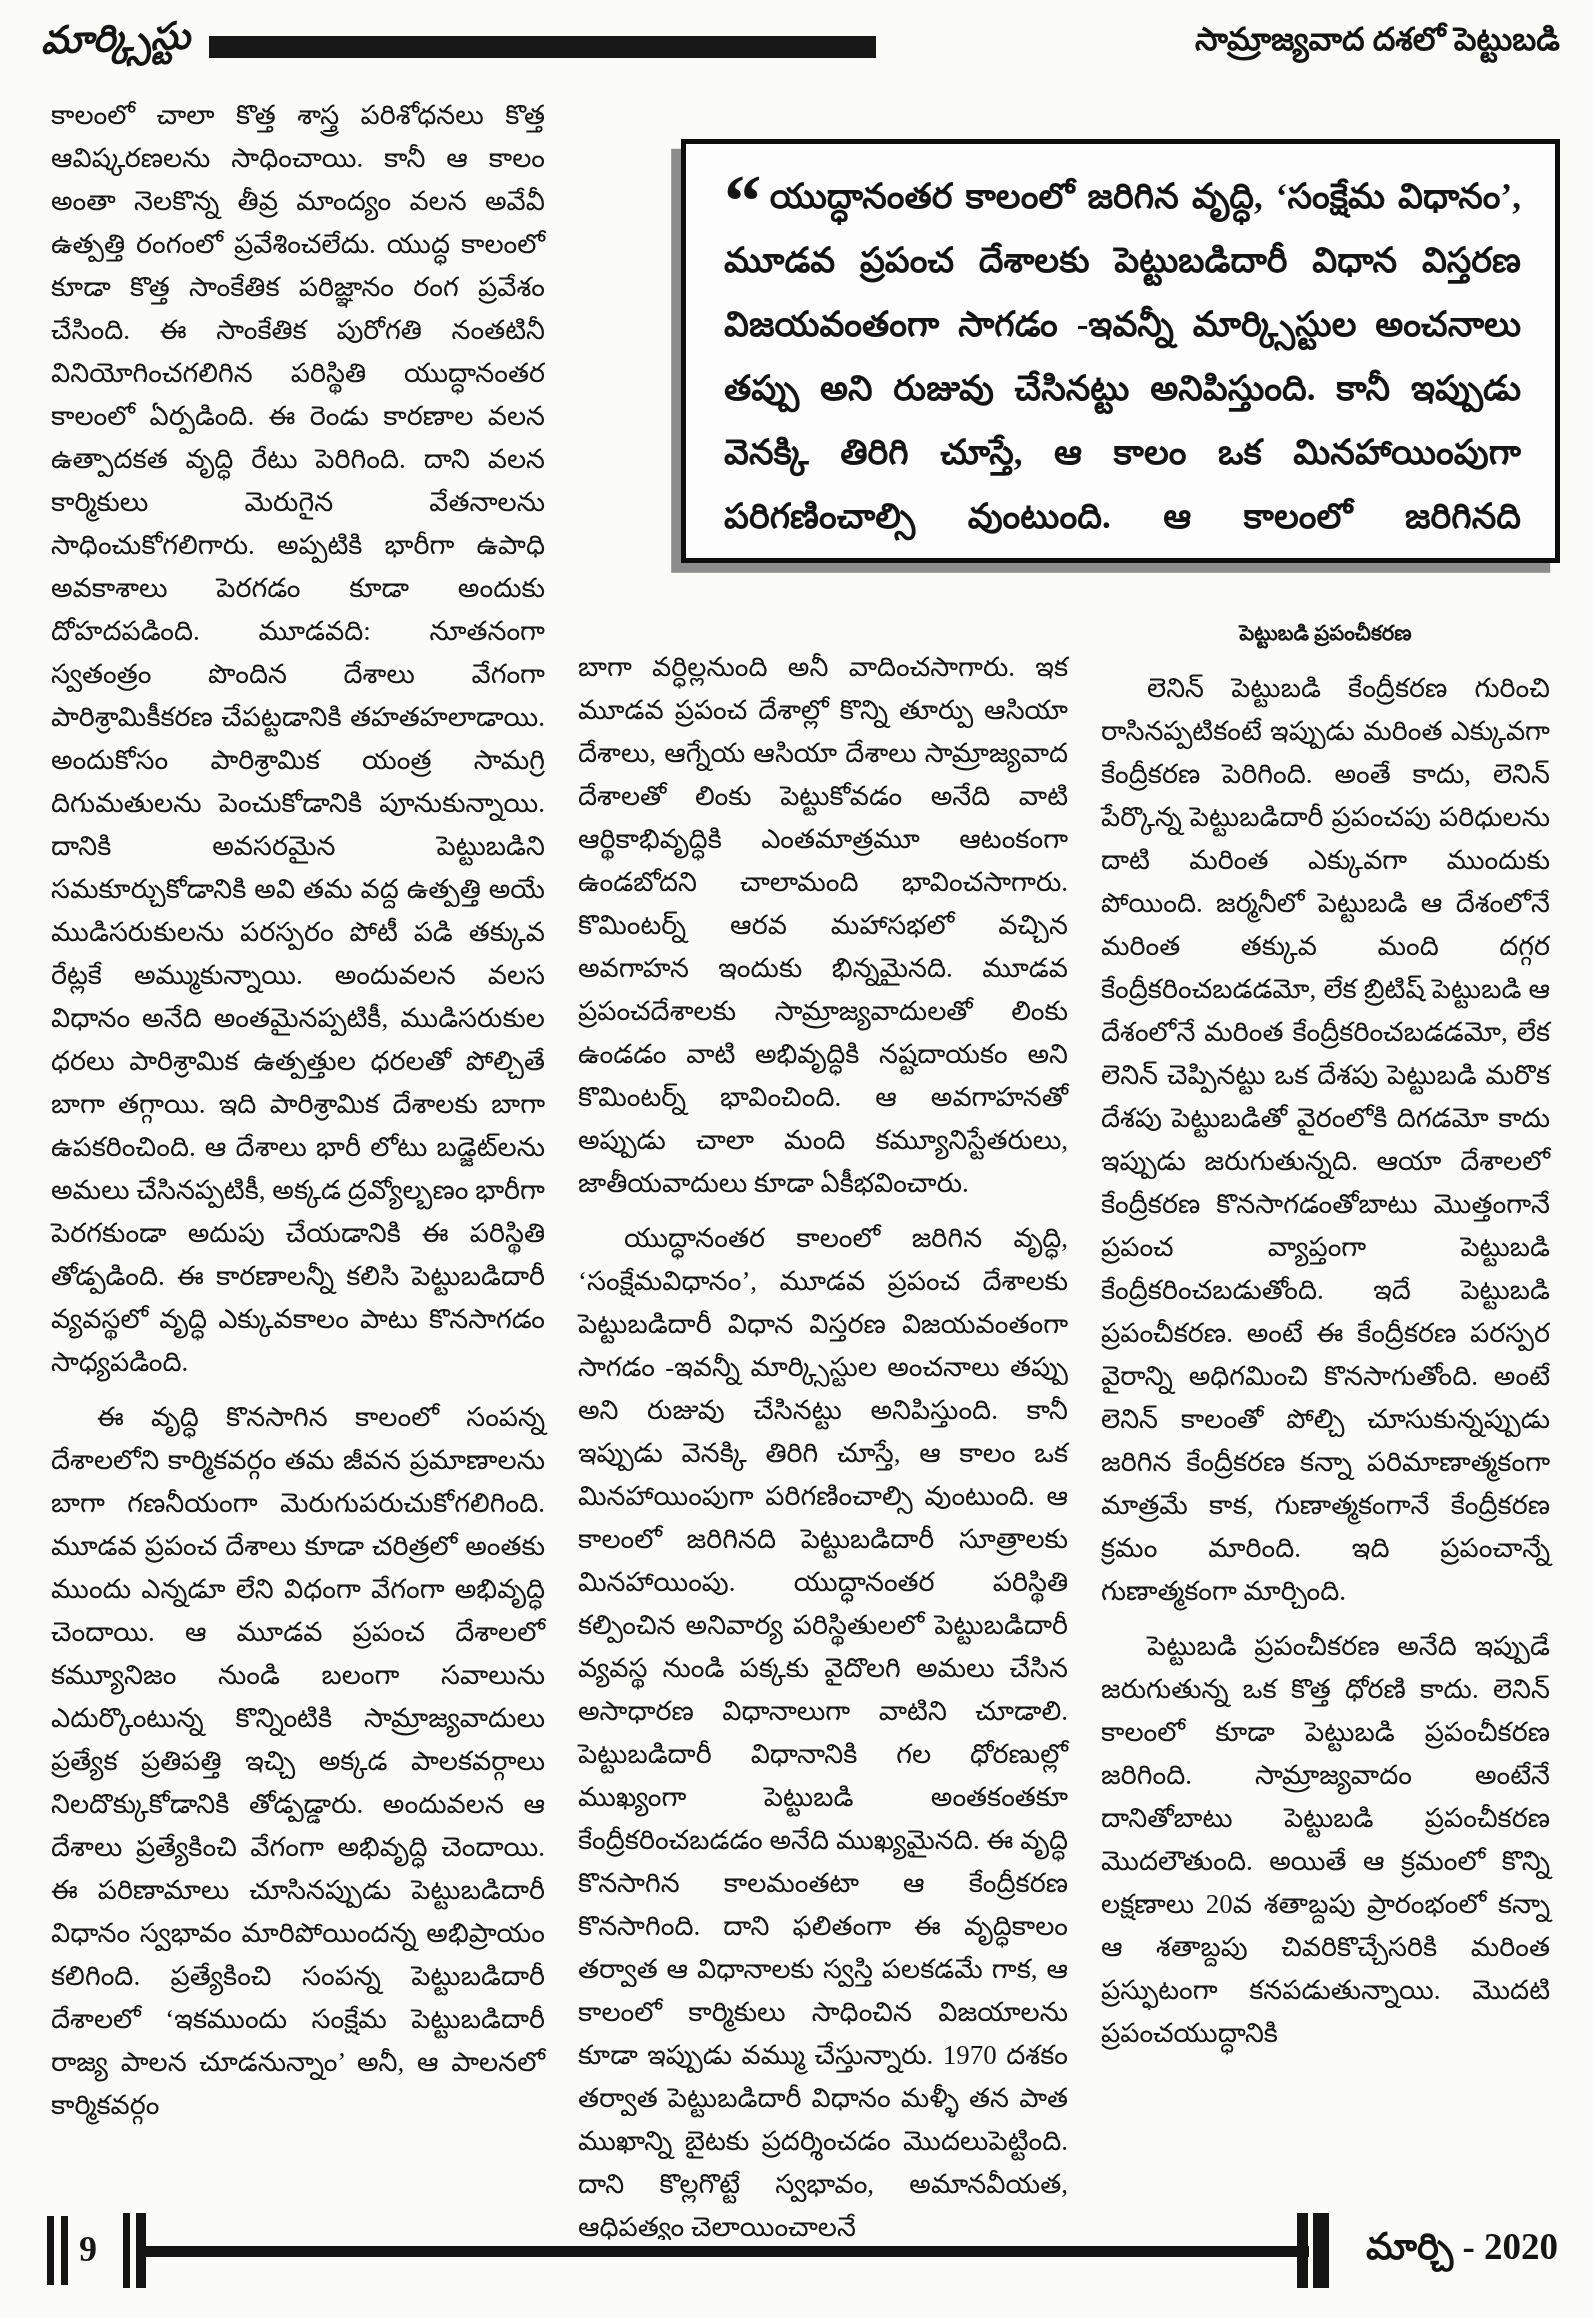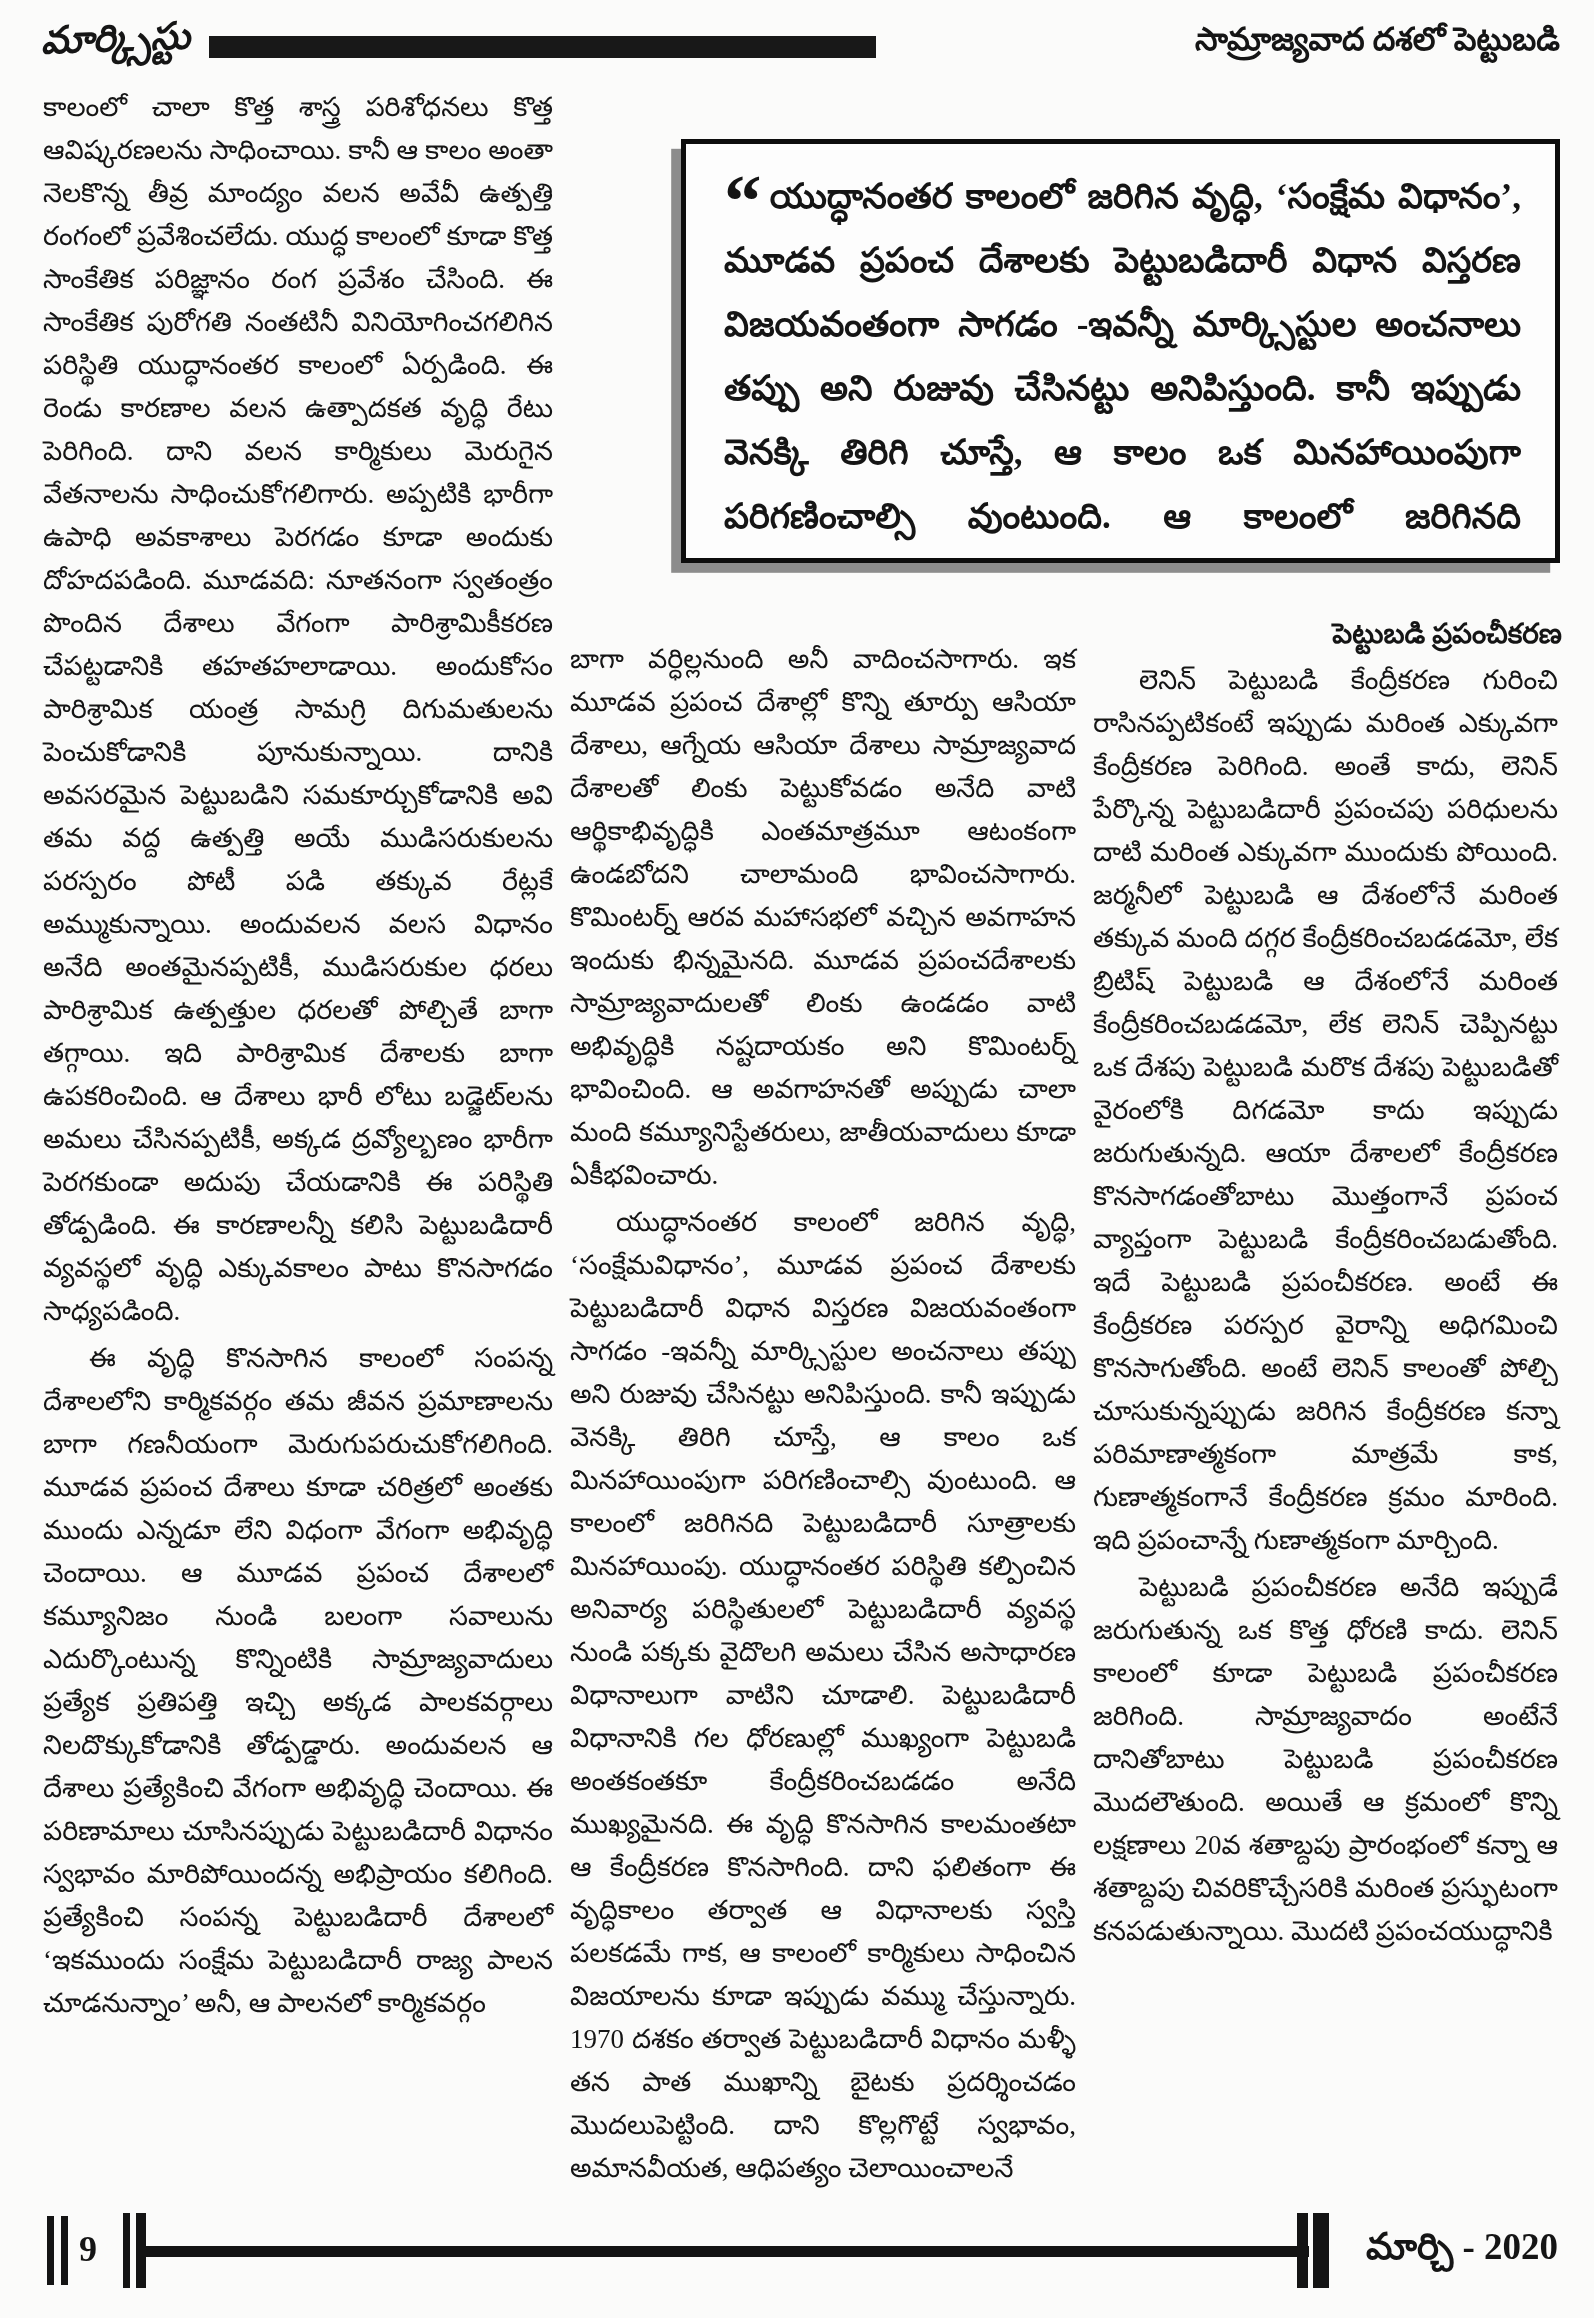--- a/index.html
+++ b/index.html
@@ -52,33 +52,33 @@
     font-weight:bold;
   }
   .q-open{padding-right:11.5px;}
   .q-close{padding-left:9.8px;}
   
   .col{
     position:absolute;
     overflow:hidden;
   }
   .col p{
-    margin:4px;
+    margin:12px;
     font-size:27px;
     line-height:43px;
     text-align:justify;
   }
   .col p.indent{text-indent:46px;}
   .col-left{left:39px;top:82px;width:518px;height:2133px;}
   .col-mid{left:566px;top:634px;width:514px;height:1606px;}
   .col-right{left:1089px;top:607px;width:473px;height:1606px;}
   .subhead{
-    font-size:28px;font-weight:bold;
+    font-size:21px;font-weight:bold;
     line-height:43px;
-    text-align:right;
+    text-align:center;
     margin:4.9px 0 1.6px 0;
   }
   
   .footer{
     position:absolute;left:0;top:2213px;width:1594px;height:78px;
   }
   .f-bar{position:absolute;background:#141414;}
   .f-b1{left:47px;top:3.3px;width:7.4px;height:69px;}
   .f-b2{left:61px;top:3.3px;width:7.4px;height:69px;}
   .f-b3{left:123px;top:0;width:7.4px;height:75px;}

